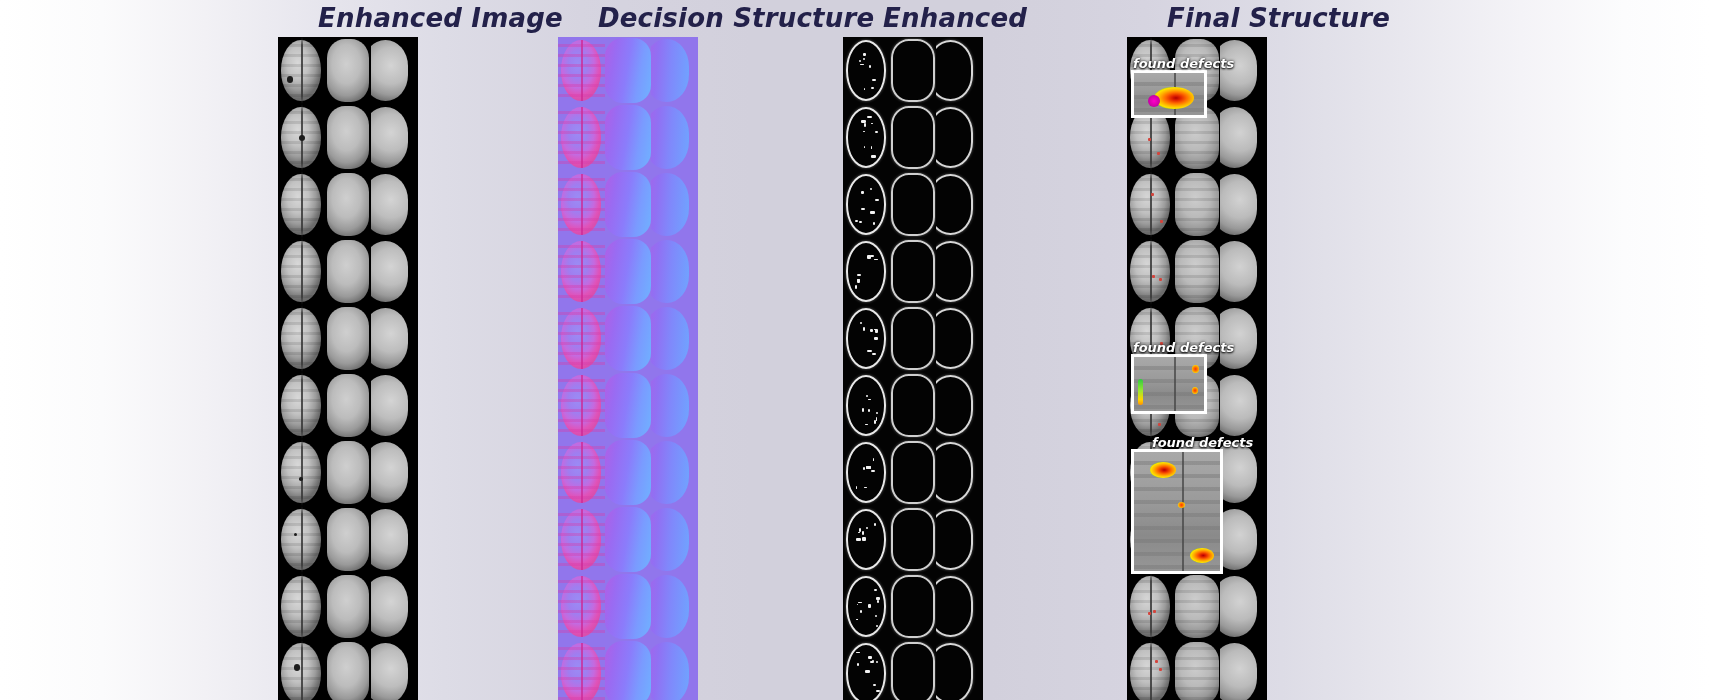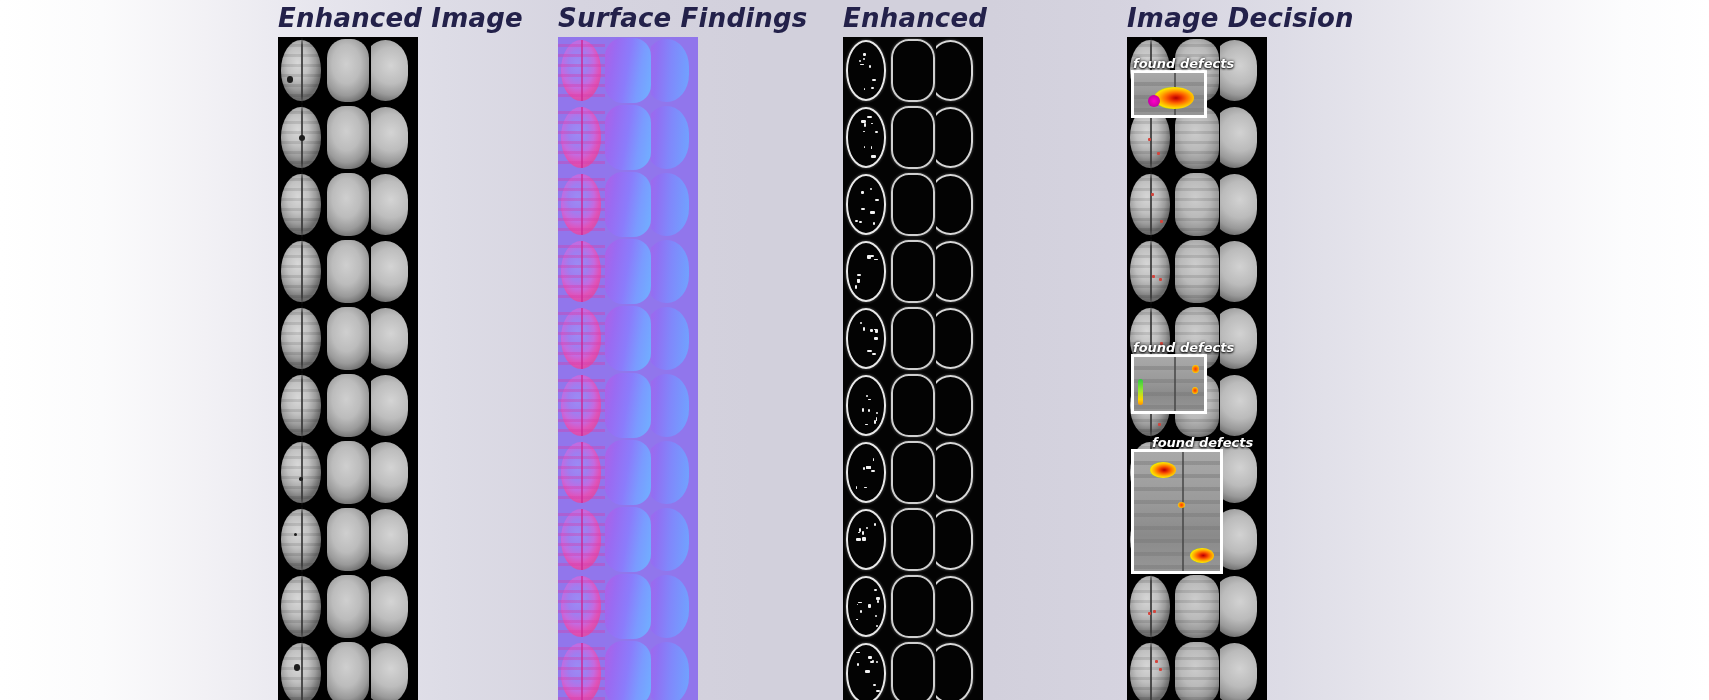--- a/index.html
+++ b/index.html
@@ -52,20 +52,21 @@
     text-align: center;
     font-family: "DejaVu Sans", sans-serif;
     font-style: italic;
     font-weight: 700;
     font-size: 26px;
     letter-spacing: 0.2px;
     color: #23214a;
     white-space: nowrap;
     line-height: 32px;
     user-select: none;
+    margin-left: 40px;
   }
 
   
   .panel {
     position: absolute;
     top: 37px;
     overflow: hidden;
     background: #000;
   }
   .panel .tile {
@@ -306,23 +307,23 @@
   }
 </style>
 </head>
 <body>
 
 <div id="bg"></div>
 
 <div id="stage">
 
   <div class="col-title" style="left:278px; width:140px;">Enhanced Image</div>
-  <div class="col-title" style="left:558px; width:140px;">Surface Findings</div>
+  <div class="col-title" style="left:558px; width:140px;">Decision Structure</div>
   <div class="col-title" style="left:843px; width:140px;">Enhanced</div>
-  <div class="col-title" style="left:1127px; width:140px;">Image Decision</div>
+  <div class="col-title" style="left:1127px; width:140px;">Final Structure</div>
 
   <div class="panel" id="panel-enhanced" style="left:278px; width:140px; height:663px;">
       <div class="tile ei-tile" style="height: 67px;">
         <div class="ball left">
           <div class="body"></div>
           <div class="bands"></div>
           <div class="seam"></div>
           <div class="speck" style="left: 8.58583px; top: 39.0488px; height: 6.8px; width: 6.8px;"></div>
         </div>
         <div class="ball mid">

